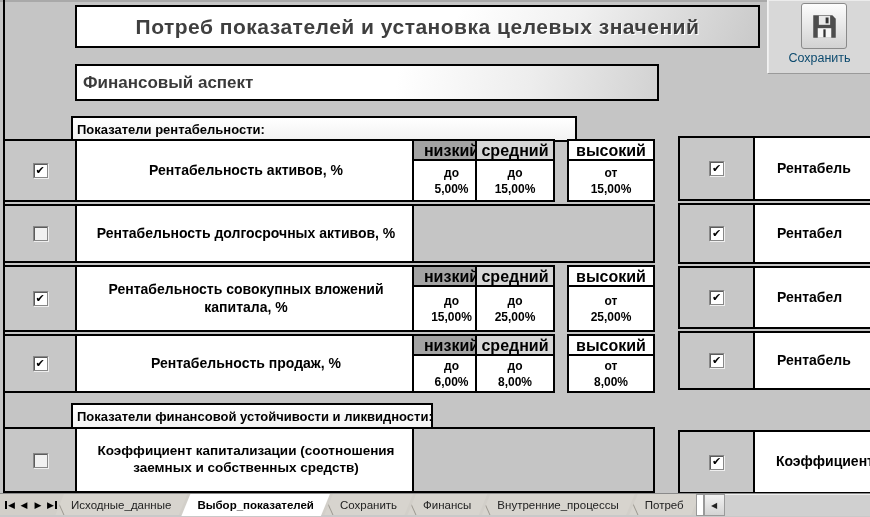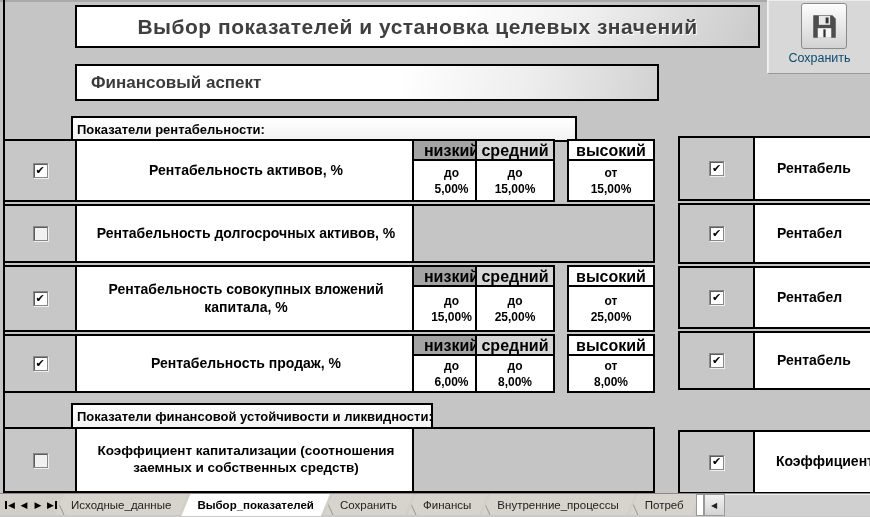--- a/index.html
+++ b/index.html
@@ -42,21 +42,21 @@
     position:absolute;left:0;top:51px;width:103px;text-align:center;
     font-size:12.5px;color:#0c4a6e;
   }
 
   
   .subtitle-box{
     left:75px;top:64px;width:580px;height:33px;border:2px solid #000;
     background:linear-gradient(100deg,#ffffff 55%,#ededed 78%,#d2d2d2 100%);
     display:flex;align-items:center;
   }
-  .subtitle-text{font-size:17px;font-weight:600;color:#3a3a3a;padding-left:14px;}
+  .subtitle-text{font-size:17px;font-weight:600;color:#3a3a3a;padding-left:6px;}
 
   
   .sect{
     border:2px solid #000;background:linear-gradient(#ffffff,#f2f2f2);
     display:flex;align-items:center;font-size:13px;font-weight:bold;
   }
   .sect span{padding-left:4px;white-space:nowrap;}
   .sect1{left:71px;top:116px;width:502px;height:22px;}
   .sect2{left:71px;top:403px;width:358px;height:23px;}
 
@@ -135,21 +135,21 @@
   .bottom-strip{left:0;top:515px;width:870px;height:2px;background:#c9c9c9;}
 </style>
 </head>
 <body>
 
 <div id="screen">
   <div class="abs top-line"></div>
   <div class="abs left-line"></div>
 
   <div class="abs title-box">
-    <span class="title-text">Выбор показателей и установка целевых значений</span>
+    <span class="title-text">Потреб показателей и установка целевых значений</span>
   </div>
 
   <div class="abs save-panel">
     <div class="save-btn">
       <svg width="27" height="27" viewBox="0 0 24 24">
         <path fill="#4d4d4d" d="M2 2 h17 l3 3 v17 h-20 z"></path>
         <rect x="7" y="2.5" width="10" height="8" fill="#e9e9e9"></rect>
         <rect x="13" y="4" width="2.6" height="5.2" fill="#333"></rect>
         <rect x="6" y="13.5" width="12" height="8.5" fill="#f6f6f6"></rect>
         <rect x="11" y="14.5" width="2" height="7" fill="#333"></rect>

